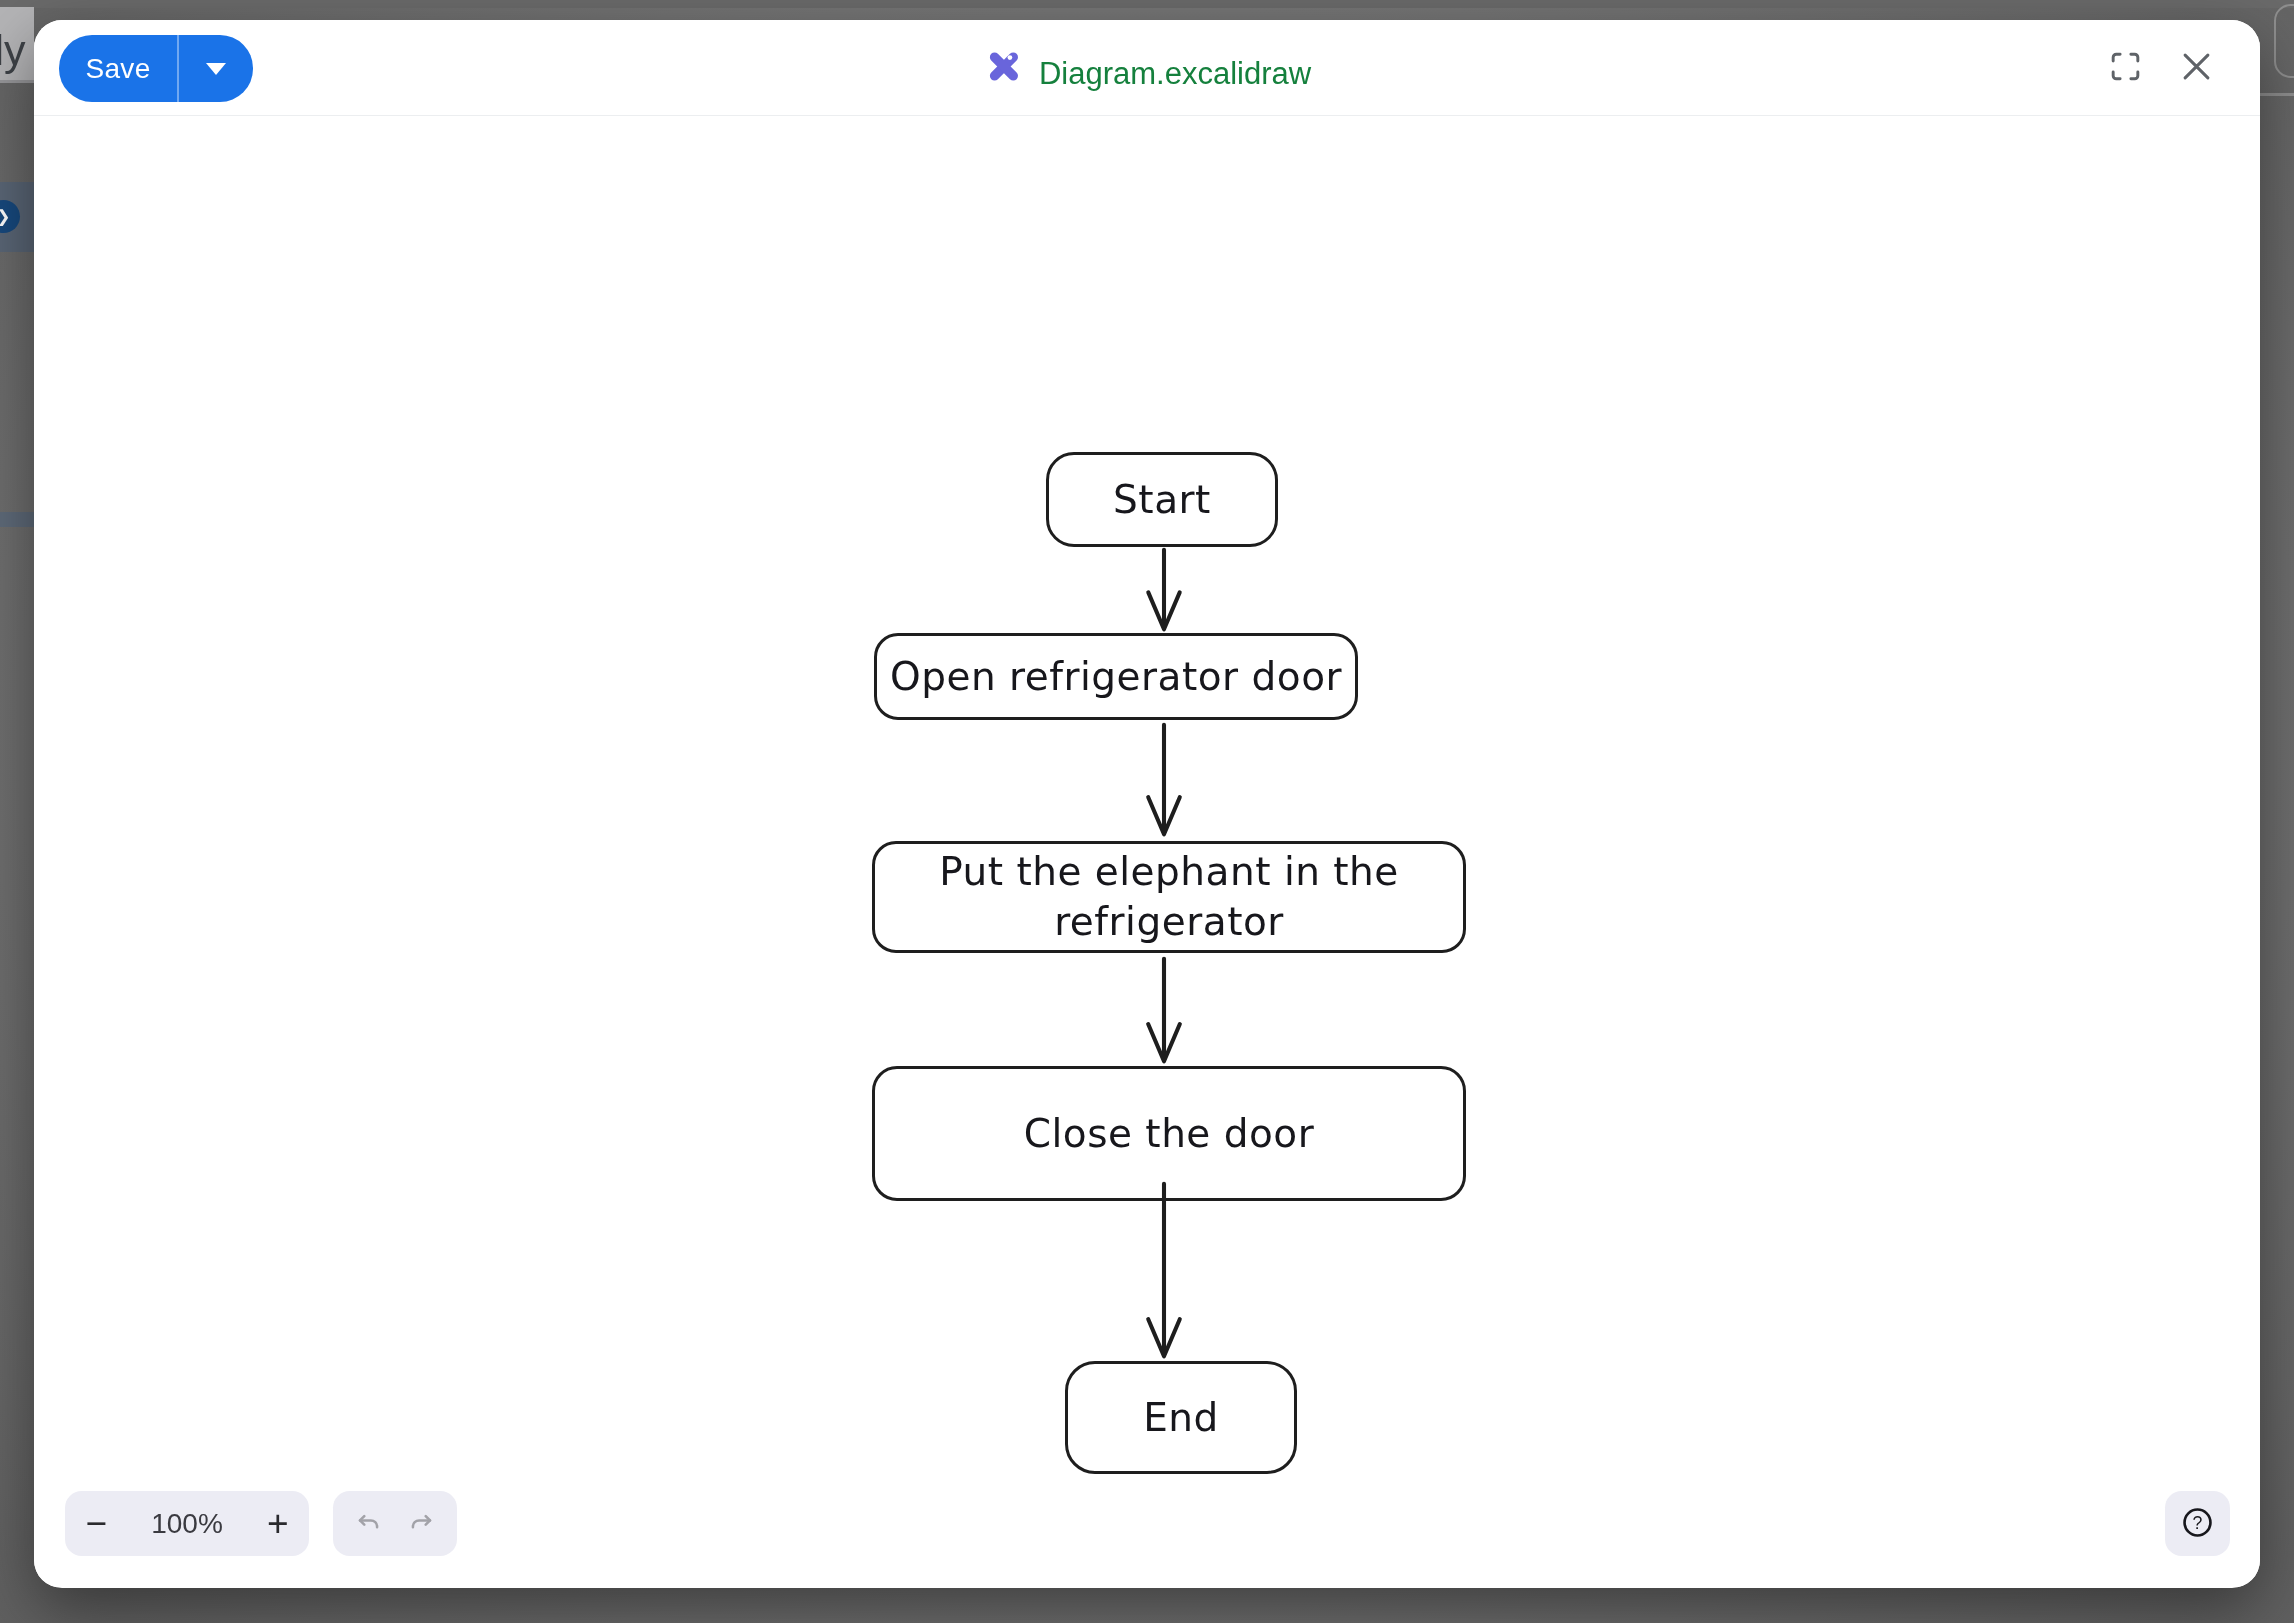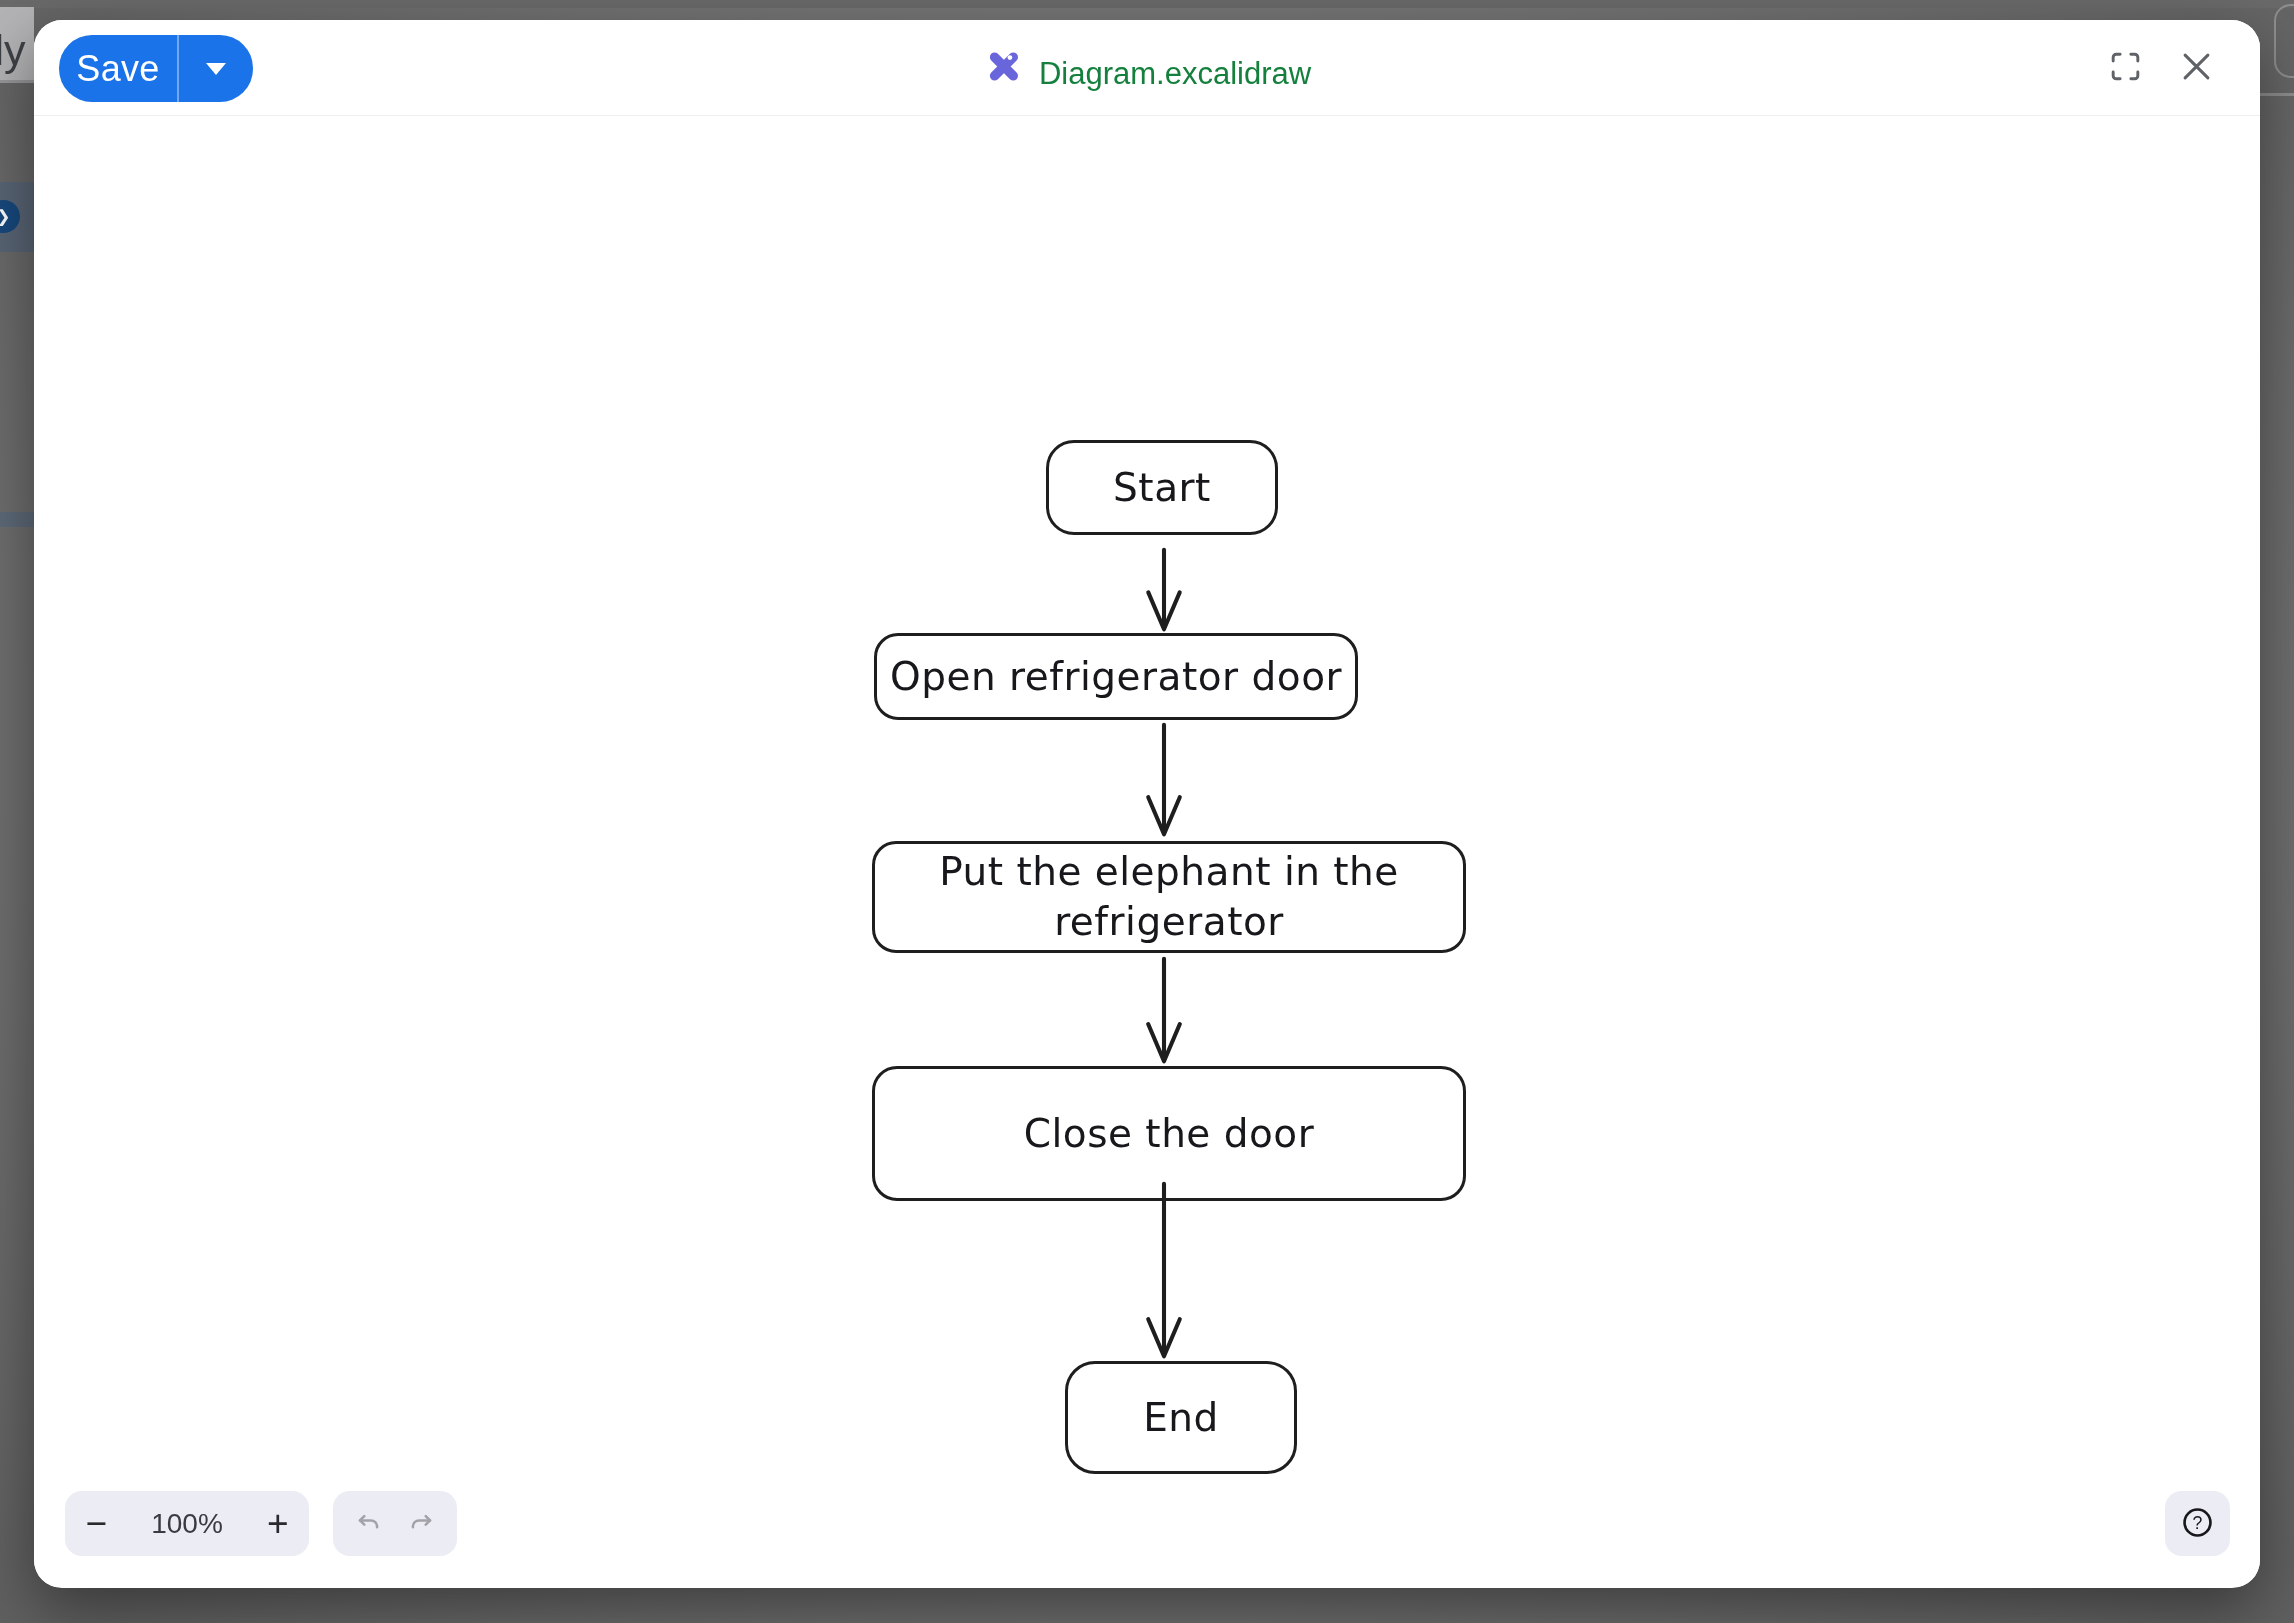--- a/index.html
+++ b/index.html
@@ -24,21 +24,21 @@
   
   .modal { position:absolute; left:34px; top:20.4px; width:2226px; height:1568px;
     background:#fff; border-radius:28px; box-shadow:0 22px 65px rgba(0,0,0,.45); overflow:hidden; }
 
   .mheader { position:absolute; left:0; top:0; width:100%; height:96px; background:#fff;
     border-bottom:1.9px solid #eceef0; display:flex; align-items:center; justify-content:center; }
 
   .savewrap { position:absolute; left:25px; top:15px; height:67px; border-radius:33px;
     background:#1a73e8; display:flex; align-items:stretch; overflow:hidden; cursor:pointer; }
   .save-main { width:118px; display:flex; align-items:center; justify-content:center;
-    color:#fff; font-size:36px; font-weight:500; letter-spacing:0.3px; }
+    color:#fff; font-size:28px; font-weight:500; letter-spacing:0.3px; }
   .save-sep { width:1.9px; background:rgba(255,255,255,.38); margin:0; }
   .save-caret { width:74px; display:flex; align-items:center; justify-content:center; }
   .caret-down { width:0; height:0; border-left:10.2px solid transparent; border-right:10.2px solid transparent;
     border-top:12px solid #fff; }
 
   .titlewrap { display:flex; align-items:center; gap:15px; }
   .title { font-size:31px; font-weight:500; color:#15803d;margin-top:12px; }
 
   .winbtns { position:absolute; right:37px; top:20.4px; display:flex; gap:16.7px; }
   .winbtn { width:54px; height:54px; border-radius:9.3px; display:flex; align-items:center;
@@ -64,21 +64,21 @@
   .glyphA { font-family:"Liberation Serif", serif; font-size:34px; color:#1b1b1f; line-height:1; }
 
   .library-btn { left:2046px; top:128px; width:150px; height:65px; gap:12px; }
   .library-btn span.lbl { font-size:28px; color:#1b1b1f; }
 
   
   .canvas { position:absolute; left:0; top:97px; width:2226px; height:1470px; background:#fff; }
   .node { position:absolute; border:3.7px solid #1e1e1e; background:#fff; display:flex;
     align-items:center; justify-content:center; text-align:center;
     font-family:"DejaVu Sans", sans-serif; font-size:39px; color:#17171c; letter-spacing:0.5px; cursor:move; }
-  .node-start { left:1012px; top:323px; width:232px; height:95px; border-radius:28px; }
+  .node-start { left:1012px; top:335px; width:232px; height:95px; border-radius:28px; }
   .node-open  { left:840px;  top:516px; width:484px; height:87px;  border-radius:24px; }
   .node-put   { left:838px;  top:724px; width:594px; height:112px; border-radius:24px; padding:0 24px; line-height:1.3; }
   .node-close { left:838px;  top:949px; width:594px; height:135px; border-radius:25px; }
   .node-end   { left:1031px; top:1244px; width:232px; height:113px; border-radius:30px; }
   .edge { position:absolute; overflow:visible; cursor:move; }
 
   
   .zoom-pill { position:absolute; left:31px; top:1471px; width:244px; height:65px; background:#ececf4;
     border-radius:16.7px; display:flex; align-items:center; justify-content:space-between; padding:0 20.4px; }
   .zoom-btn { border:none; background:transparent; font-size:37px; font-weight:300; color:#2a2a2e;

